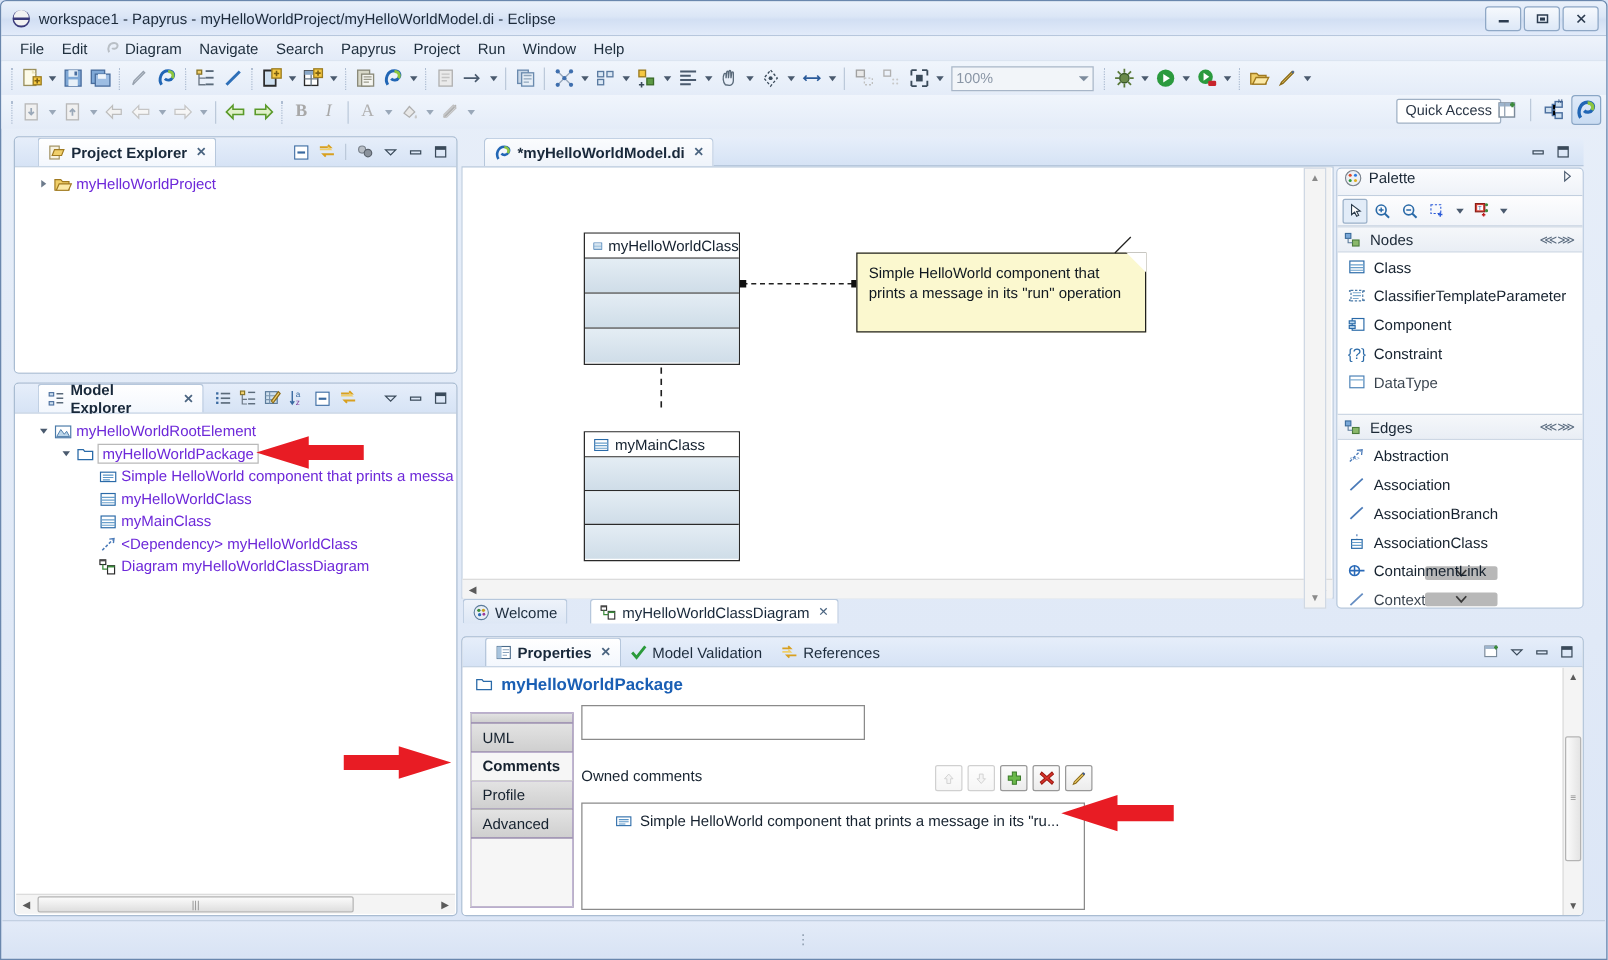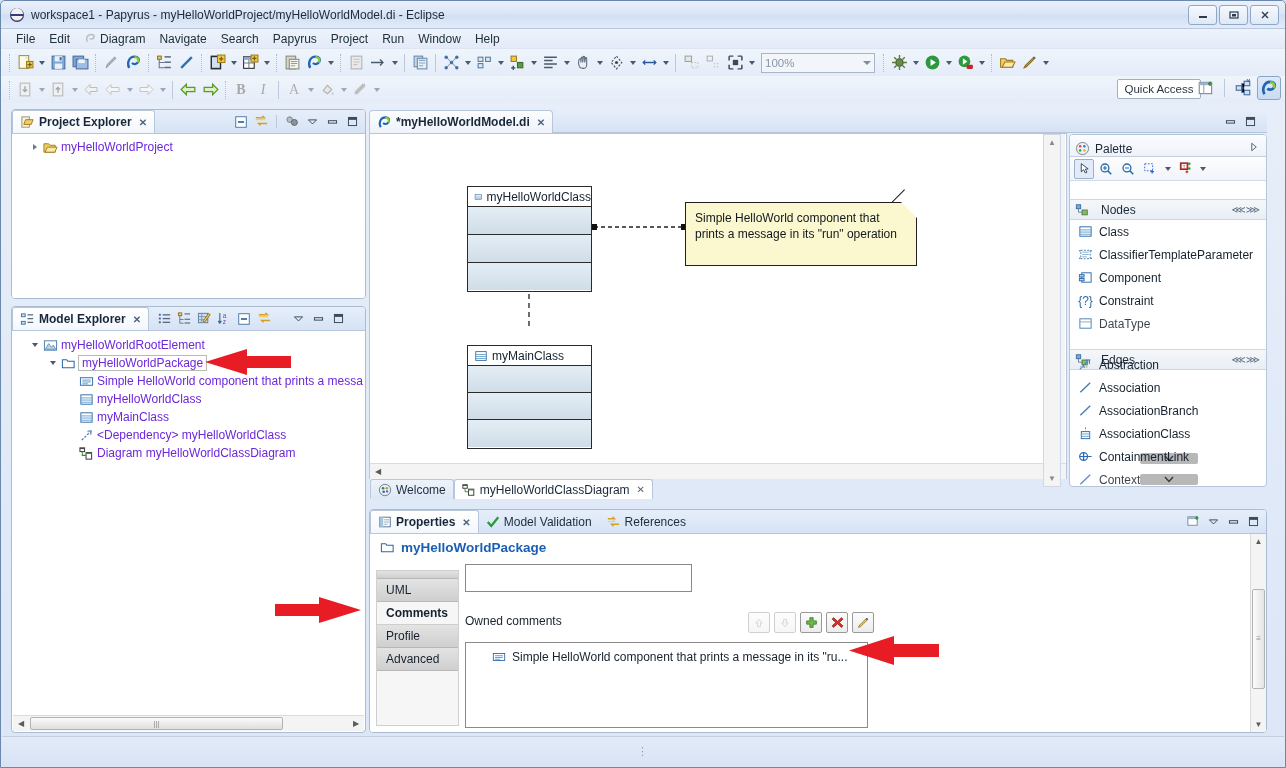--- a/index.html
+++ b/index.html
@@ -129,20 +129,21 @@
   .view-tab {
     display: flex; align-items: center; gap: 4px;
     height: 23px; padding: 0 7px;
     font-size: 12px; color: #18283a;
     border-top-left-radius: 3px; border-top-right-radius: 3px;
   }
   .view-tab.active {
     background: linear-gradient(to bottom,#ffffff,#f3f7fd);
     border: 1px solid #b6c7dc; border-bottom: none;
     font-weight: bold;
+    margin-left: 18px;
   }
   .view-tab.inactive { color: #1d2c3d; }
   .tab-close {
     font-size: 10px; color: #4a6480; margin-left: 3px;
   }
   .view-tools {
     margin-left: auto; display: flex; align-items: center; gap: 2px; padding-right: 4px;
   }
   .vt-btn { width: 18px; height: 18px; display: flex; align-items: center; justify-content: center; }
   .view-body { position: absolute; left:0; right:0; bottom:0; background:#fff; overflow:hidden; }
@@ -192,35 +193,35 @@
     border-top: 16px solid #fff;
   }
   .note-fold-line {
     position: absolute; right: -1px; top: -1px; width: 18px; height: 18px;
     border-left: 1px solid #20201e;
     transform: rotate(45deg); transform-origin: 100% 0;
   }
 
   
   .palette-header {
-    height: 22px; display: flex; align-items: flex-end; gap: 5px; padding-left: 5px;
+    height: 22px; display: flex; align-items: flex-start; gap: 5px; padding-left: 5px;
     background: linear-gradient(to bottom,#fbfcfe,#eef2f8);
     border-bottom: 1px solid #c2cfdf;
     font-size: 12px; color: #1b2836;
   }
   .palette-tools {
     height: 24px; display: flex; align-items: center; gap: 2px; padding-left: 4px;
     background: linear-gradient(to bottom,#fdfdfe,#f1f4f9);
     border-bottom: 1px solid #d2dbe7;
   }
   .pal-drawer-hdr {
-    height: 21px; display: flex; align-items: center; gap: 12px; padding-left: 5px;
+    height: 21px; display: flex; align-items: center; gap: 7px; padding-left: 5px;
     background: linear-gradient(to bottom,#f5f7fa,#e9eef5);
     border-top: 1px solid #cdd7e4; border-bottom: 1px solid #cdd7e4;
-    font-size: 12px; color: #1b2836; position: relative; margin-top: 18px;
+    font-size: 12px; color: #1b2836; position: relative;
   }
   .pal-item {
     height: 23px; display: flex; align-items: center; gap: 6px; padding-left: 8px;
     font-size: 12px; color: #16222f; white-space: nowrap;
   }
   .pal-collapse {
     position: absolute; right: 6px; font-size: 10px; color: #5c6d80;
   }
 
   

